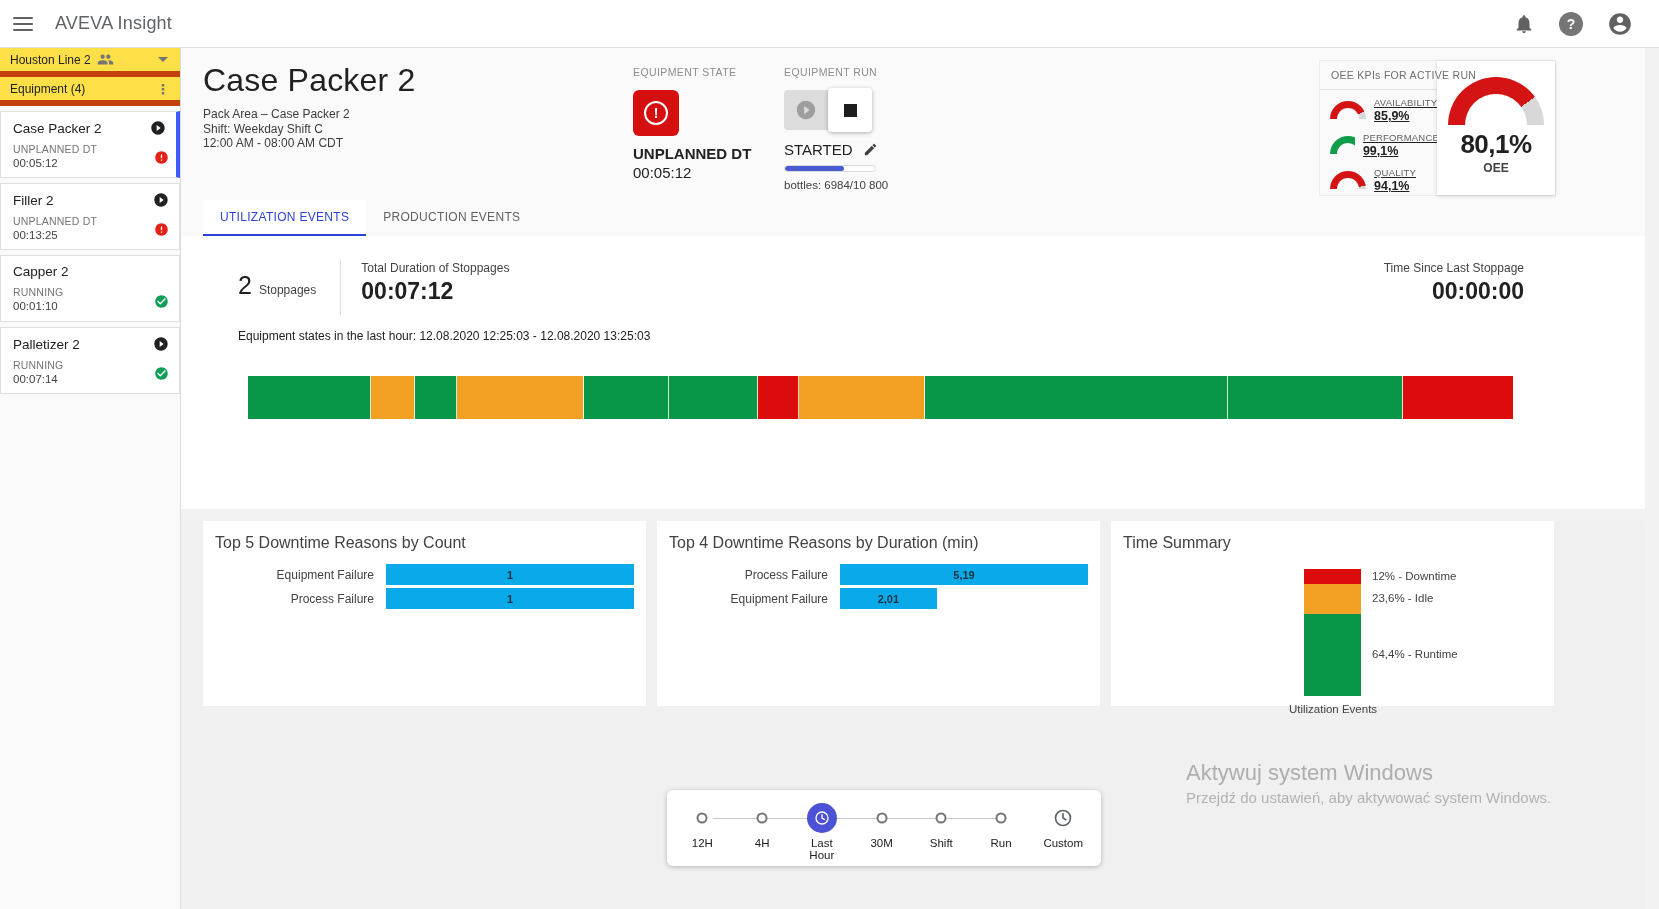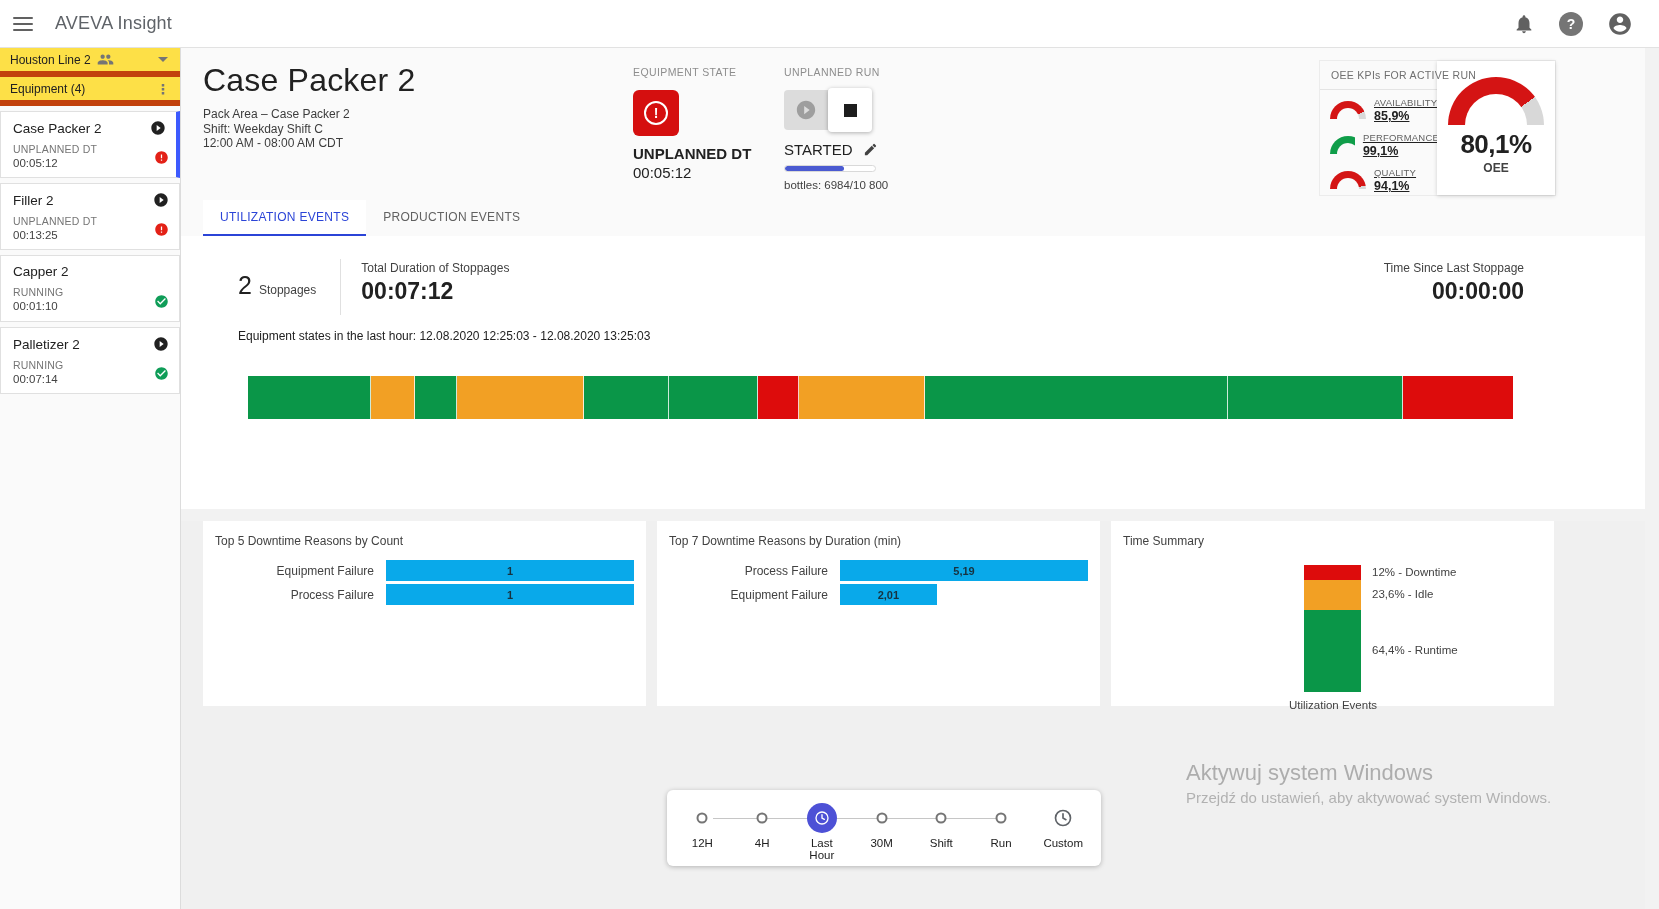--- a/index.html
+++ b/index.html
@@ -101,21 +101,21 @@
   .range-text { margin:14px 0 0 57px; font-size:12px; color:#212121; }
   .timeline { margin:33px 0 0 67px; width:1265px; height:43px; display:flex; }
   .timeline .seg { height:100%; border-right:1px solid rgba(255,255,255,.8); }
   .timeline .seg:last-child { border-right:none; }
 
   
   .zone-kpi { background:#f0f0f0; height:400px; position:relative; }
   .kpi-heading { padding:13px 0 0 22px; font-size:19px; color:#212121; }
   .kpi-cards { display:flex; gap:11px; margin:12px 0 0 22px; }
   .kpi-card { flex:0 0 443px; height:185px; background:#fff; padding:13px 12px 0 12px; }
-  .kpi-card-title { font-size:12px; color:#424242; }
+  .kpi-card-title { font-size:16px; color:#424242; }
   .hbar-rows { margin-top:12px; }
   .hbar-row { display:flex; align-items:center; margin-bottom:3px; }
   .hbar-label { width:171px; text-align:right; padding-right:12px; font-size:12px; color:#424242; flex:0 0 171px; }
   .hbar-area { flex:1; }
   .hbar { height:21px; background:#09a9ea; display:flex; align-items:center; justify-content:center; }
   .hbar .v { font-size:11px; font-weight:bold; color:#17323f; }
   .ts-body { display:flex; margin-top:17px; height:127px; }
   .ts-spacer { flex:0 0 181px; }
   .ts-stack { width:57px; display:flex; flex-direction:column; }
   .ts-labels { position:relative; margin-left:11px; flex:1; }
@@ -261,21 +261,21 @@
       <div class="es-block">
         <div class="sec-label">EQUIPMENT STATE</div>
         <div class="es-icon">
             <div class="ring">!</div>
           </div>
         <div class="es-state">UNPLANNED DT</div>
         <div class="es-time">00:05:12</div>
       </div>
 
       <div class="pr-block">
-        <div class="sec-label">UNPLANNED RUN</div>
+        <div class="sec-label">EQUIPMENT RUN</div>
         <div class="pr-toggle">
           <div class="pr-btn-play">
             <svg width="22" height="22" viewBox="0 0 24 24" fill="#9e9e9e">
                 <path d="M12 2C6.48 2 2 6.48 2 12s4.48 10 10 10 10-4.48 10-10S17.52 2 12 2zm-2 14.5v-9l6 4.5-6 4.5z"></path>
               </svg>
           </div>
           <div class="pr-btn-stop">
               <div class="stop-square"></div>
             </div>
         </div>
@@ -393,21 +393,21 @@
                 <div class="hbar-label">Process Failure</div>
                 <div class="hbar-area">
                   <div class="hbar" style="width:100%">
                     <span class="v">1</span>
                   </div>
                 </div>
               </div>
             </div>
           </div>
           <div class="kpi-card">
-            <div class="kpi-card-title">Top 7 Downtime Reasons by Duration (min)</div>
+            <div class="kpi-card-title">Top 4 Downtime Reasons by Duration (min)</div>
             <div class="hbar-rows">
               <div class="hbar-row">
                 <div class="hbar-label">Process Failure</div>
                 <div class="hbar-area">
                   <div class="hbar" style="width:100%">
                     <span class="v">5,19</span>
                   </div>
                 </div>
               </div>
               <div class="hbar-row">

